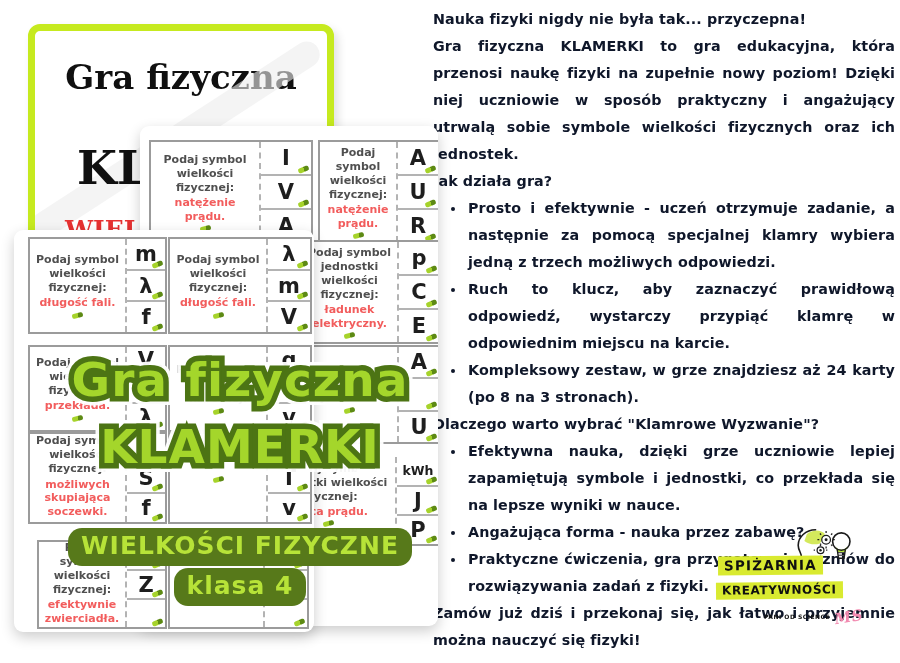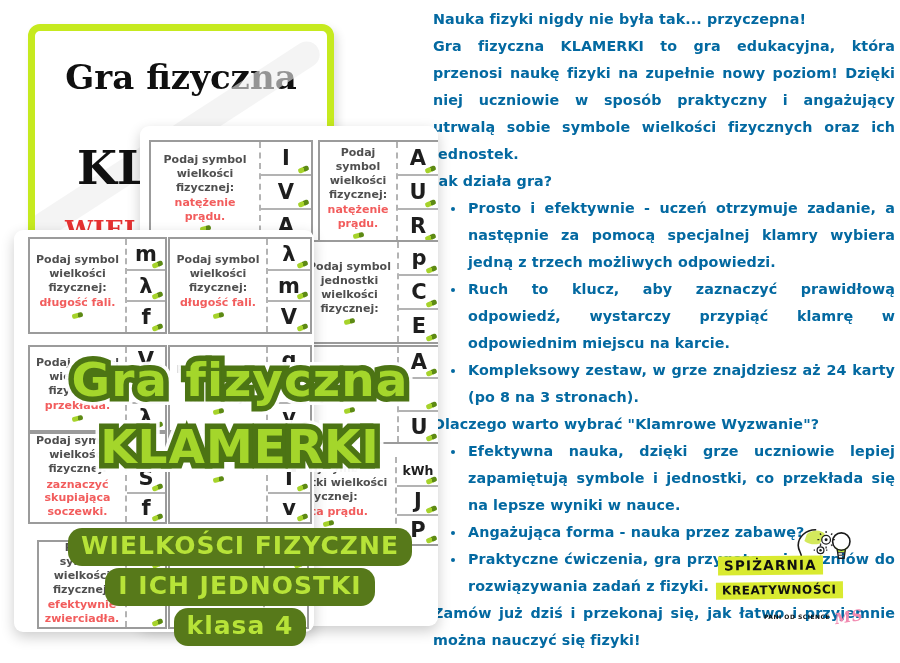--- a/index.html
+++ b/index.html
@@ -48,21 +48,21 @@
   .ol .halo{-webkit-text-stroke:18px rgba(255,255,255,.95);color:#fff;}
   .ol .stroke{-webkit-text-stroke:11px var(--outline,#4c7414);color:var(--outline,#4c7414);}
   .ol .fill{color:var(--accent,#a4d62b);}
   .sub{position:absolute;left:40px;top:527px;width:400px;text-align:center;z-index:5;}
   .sub .row{line-height:0;}
   .pill{display:inline-block;background:var(--pill-bg,#57791a);color:var(--pill-text,#b7e338);
         font-weight:bold;border-radius:14px;padding:3px 13px 5px;margin:1px 0;
         font-size:25px;letter-spacing:1px;line-height:1.2;}
 
   
-  .desc{position:absolute;left:433px;top:6px;width:462px;color:#0369a1;
+  .desc{position:absolute;left:433px;top:6px;width:462px;color:#0f172a;
         font-weight:bold;font-size:14.3px;line-height:27px;letter-spacing:.1px;}
   .desc p{margin:0;text-align:justify;}
   .desc ul{margin:0;padding-left:24px;list-style:disc;}
   .desc li{text-align:justify;padding-left:2px;margin-left:9px;}
   .outro{margin-top:27px;}
 
   
   .brand{position:absolute;left:702px;top:519px;width:195px;height:110px;z-index:6;}
   .brand-icon{position:absolute;left:90px;top:2px;width:62px;height:56px;}
   .bl1{position:absolute;left:16px;top:36px;}
@@ -131,20 +131,21 @@
             </div>
             <div class="cell">
               <span class="letter">R</span>
               <span class="pin"></span>
             </div>
           </div>
         </div>
         <div class="card" style="left: 160px; top: 114px; width: 137px; height: 100px;">
           <div class="q">
             <span class="qt">Podaj symbol jednostki wielkości fizycznej:</span>
+            <span class="qr">ładunek elektryczny.</span>
             <span class="pin pin-q"></span>
           </div>
           <div class="ans" style="width: 40px;">
             <div class="cell">
               <span class="letter">p</span>
               <span class="pin"></span>
             </div>
             <div class="cell">
               <span class="letter">C</span>
               <span class="pin"></span>
@@ -274,21 +275,21 @@
             </div>
             <div class="cell">
               <span class="letter">v</span>
               <span class="pin"></span>
             </div>
           </div>
         </div>
         <div class="card" style="left: 14px; top: 202px; width: 135px; height: 88px;">
           <div class="q">
             <span class="qt">Podaj symbol wielkości fizycznej:</span>
-            <span class="qr">zaznaczyć skupiająca soczewki.</span>
+            <span class="qr">możliwych skupiająca soczewki.</span>
             <span class="pin pin-q"></span>
           </div>
           <div class="ans" style="width: 38px;">
             <div class="cell">
               <span class="pin"></span>
             </div>
             <div class="cell">
               <span class="letter">S</span>
               <span class="pin"></span>
             </div>
@@ -359,21 +360,20 @@
         <span class="stroke">Gra fizyczna</span>
         <span class="fill">Gra fizyczna</span>
       </div>
     <div class="ol t2" id="olTitle2">
         <span class="halo">KLAMERKI</span>
         <span class="stroke">KLAMERKI</span>
         <span class="fill">KLAMERKI</span>
       </div>
     <div class="sub" id="olSub">
         <div class="row"><span class="pill">WIELKOŚCI FIZYCZNE</span></div>
-        <div class="row"><span class="pill">I ICH JEDNOSTKI</span></div>
         <div class="row"><span class="pill">klasa 4</span></div>
       </div>
   </div>
 
   <div class="desc">
     <p>Nauka fizyki nigdy nie była tak... przyczepna!</p>
     <p>Gra fizyczna KLAMERKI to gra edukacyjna, która przenosi naukę fizyki na zupełnie nowy poziom! Dzięki niej uczniowie w sposób praktyczny i angażujący utrwalą sobie symbole wielkości fizycznych oraz ich jednostek.</p>
     <p>Jak działa gra?</p>
     <ul>
         <li>Prosto i efektywnie - uczeń otrzymuje zadanie, a następnie za pomocą specjalnej klamry wybiera jedną z trzech możliwych odpowiedzi.</li>

